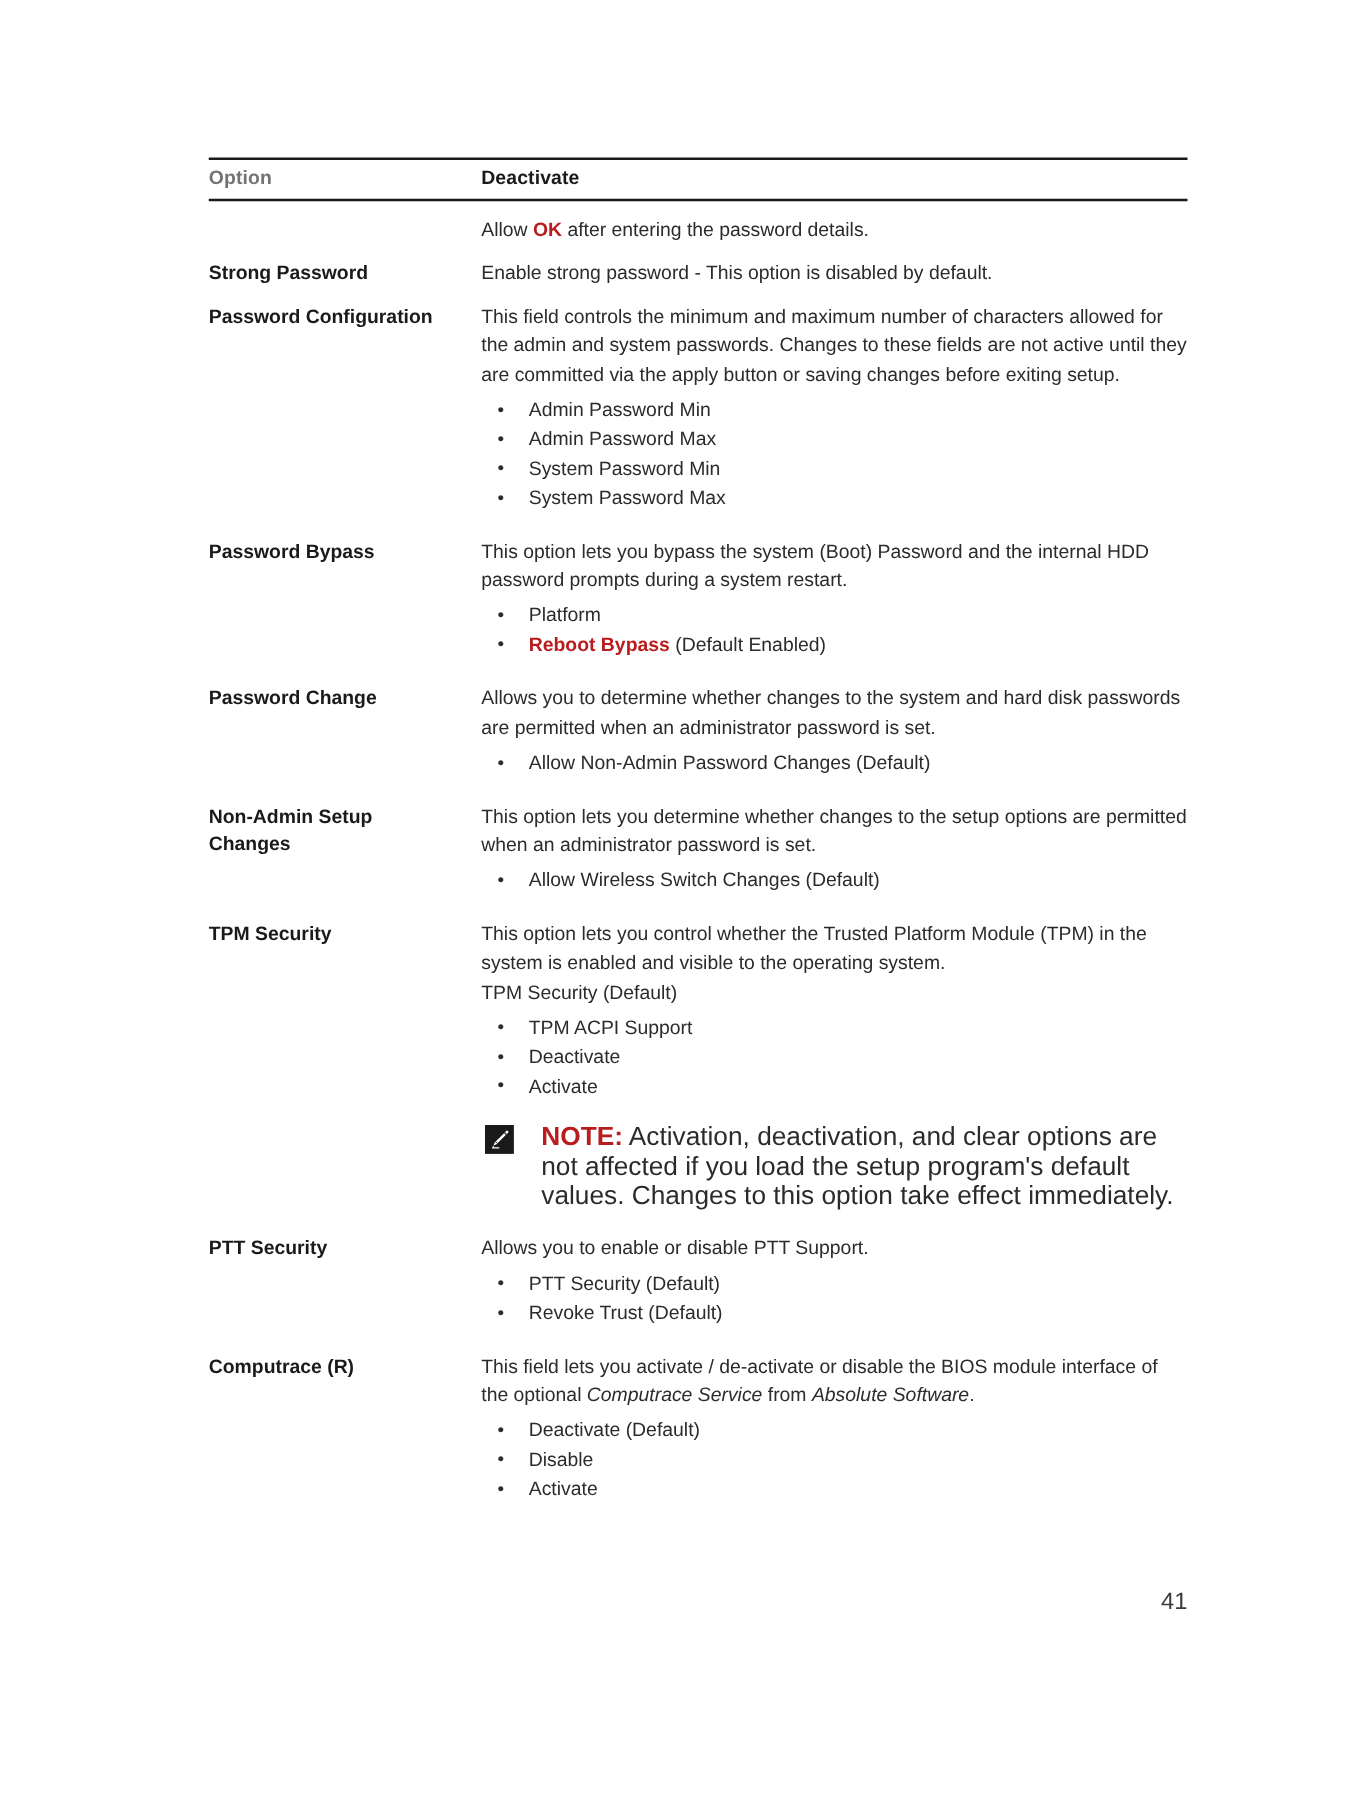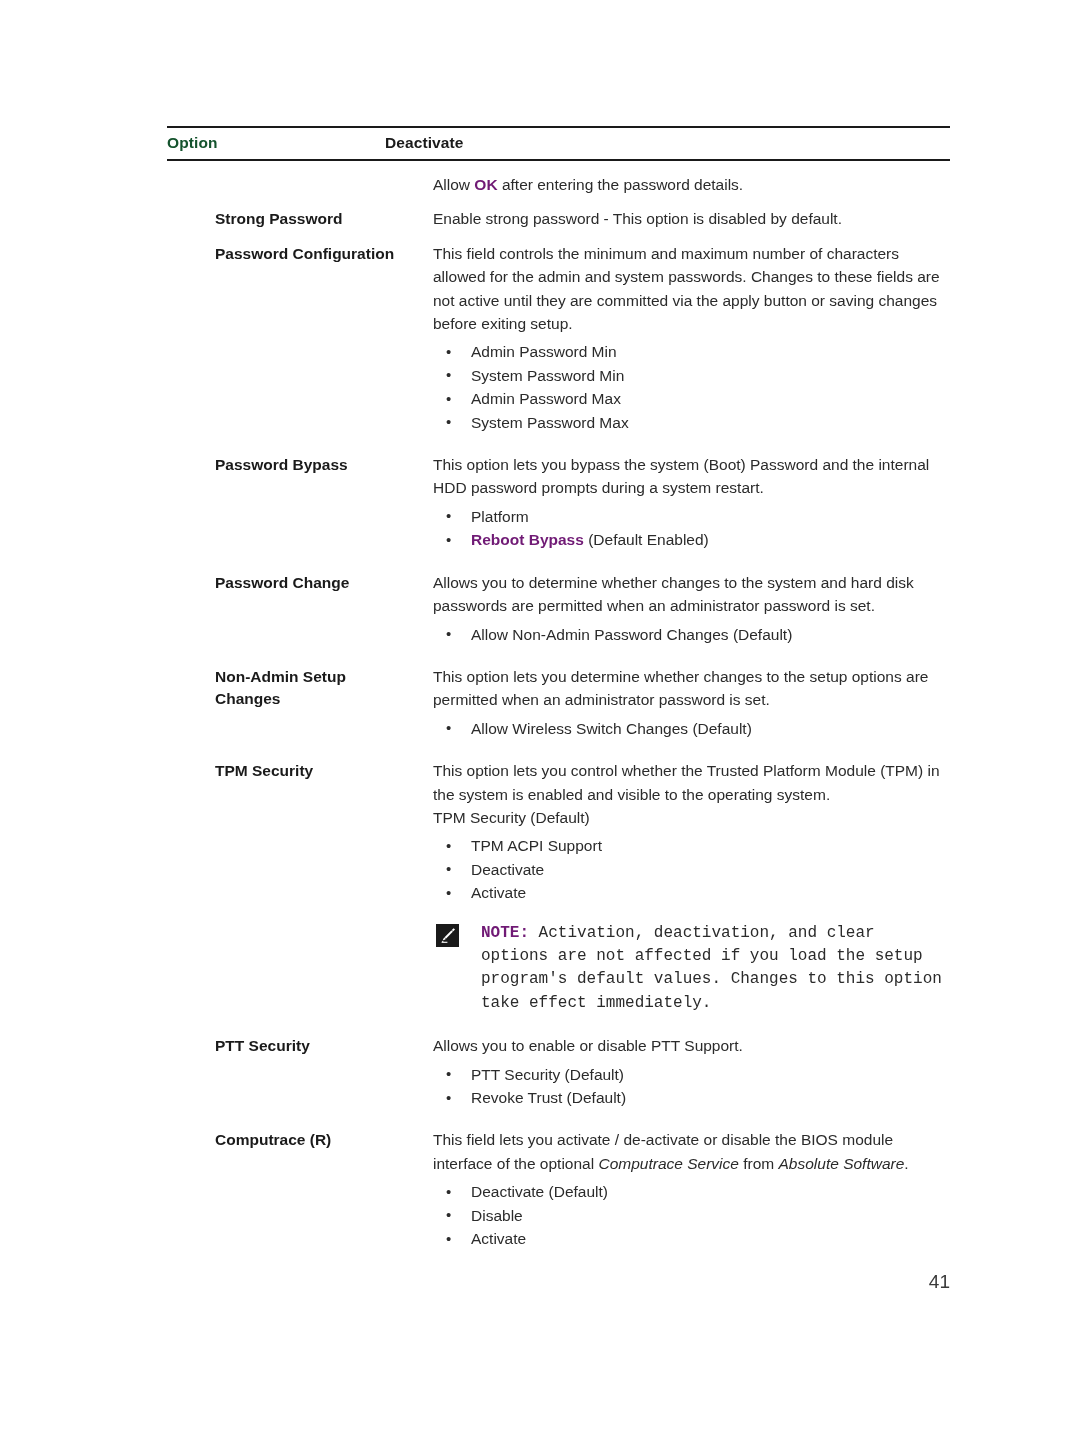--- a/index.html
+++ b/index.html
@@ -49,21 +49,21 @@
     display: flex;
     align-items: flex-start;
     padding: 6px 0 7px 0;
   }
   .head-opt {
     width: 218px;
     flex: 0 0 218px;
     font-size: 15.5px;
     font-weight: bold;
     letter-spacing: .1px;
-    color: #14532d;
+    color: #737373;
   }
   .head-desc {
     flex: 1 1 auto;
     font-size: 15.5px;
     font-weight: bold;
     letter-spacing: .1px;
     color: #1a1a1a;
   }
 
   
@@ -72,21 +72,20 @@
     align-items: flex-start;
   }
   .col-opt {
     width: 218px;
     flex: 0 0 218px;
     font-size: 15.5px;
     font-weight: bold;
     line-height: 22px;
     color: #1a1a1a;
     padding-top: 1px;
-    margin-left: 48px;
   }
   .col-desc {
     flex: 1 1 auto;
     font-size: 15.5px;
     line-height: 23.4px;
     color: #2b2b2b;
     font-weight: normal;
   }
   .col-desc p {
     margin: 0;
@@ -110,45 +109,44 @@
     margin: 0;
   }
   ul.blist li::before {
     content: "\2022";
     position: absolute;
     left: 13px;
     top: -0.5px;
     font-size: 15px;
     color: #2b2b2b;
   }
-  b, .b { font-weight: bold; color: #701a75; text-align: right; }
+  b, .b { font-weight: bold; color: #b91c1c; text-align: right; }
   i, .i { font-style: italic; }
 
   
   .note {
     position: relative;
     margin: 17px 0 0 0;
     padding-left: 48px;
     min-height: 36px;
   }
   .note-icon {
     position: absolute;
     left: 3px;
     top: 2px;
     width: 23px;
     height: 23px;
     background: #1a1a1a;
     display: block;
   }
   .note-icon svg { display: block; }
   .note-text {
-    font-size: 16px;
+    font-size: 21px;
     line-height: 23.4px;
     color: #2b2b2b;
-    font-family: Liberation Mono, monospace;
   }
 
   
   .page-number {
     position: absolute;
     left: 900px;
     top: 1271px;
     width: 50px;
     text-align: right;
     font-size: 19px;
@@ -190,22 +188,22 @@
     </div>
 
     <div class="row-spacer-sm"></div>
 
     <div class="row">
       <div class="col-opt">Password Configuration</div>
       <div class="col-desc">
         <p>This field controls the minimum and maximum number of characters allowed for the admin and system passwords. Changes to these fields are not active until they are committed via the apply button or saving changes before exiting setup.</p>
         <ul class="blist">
           <li>Admin Password Min</li>
+          <li>Admin Password Max</li>
           <li>System Password Min</li>
-          <li>Admin Password Max</li>
           <li>System Password Max</li>
         </ul>
       </div>
     </div>
 
     <div class="row-spacer-lg"></div>
 
     <div class="row">
       <div class="col-opt">Password Bypass</div>
       <div class="col-desc">

